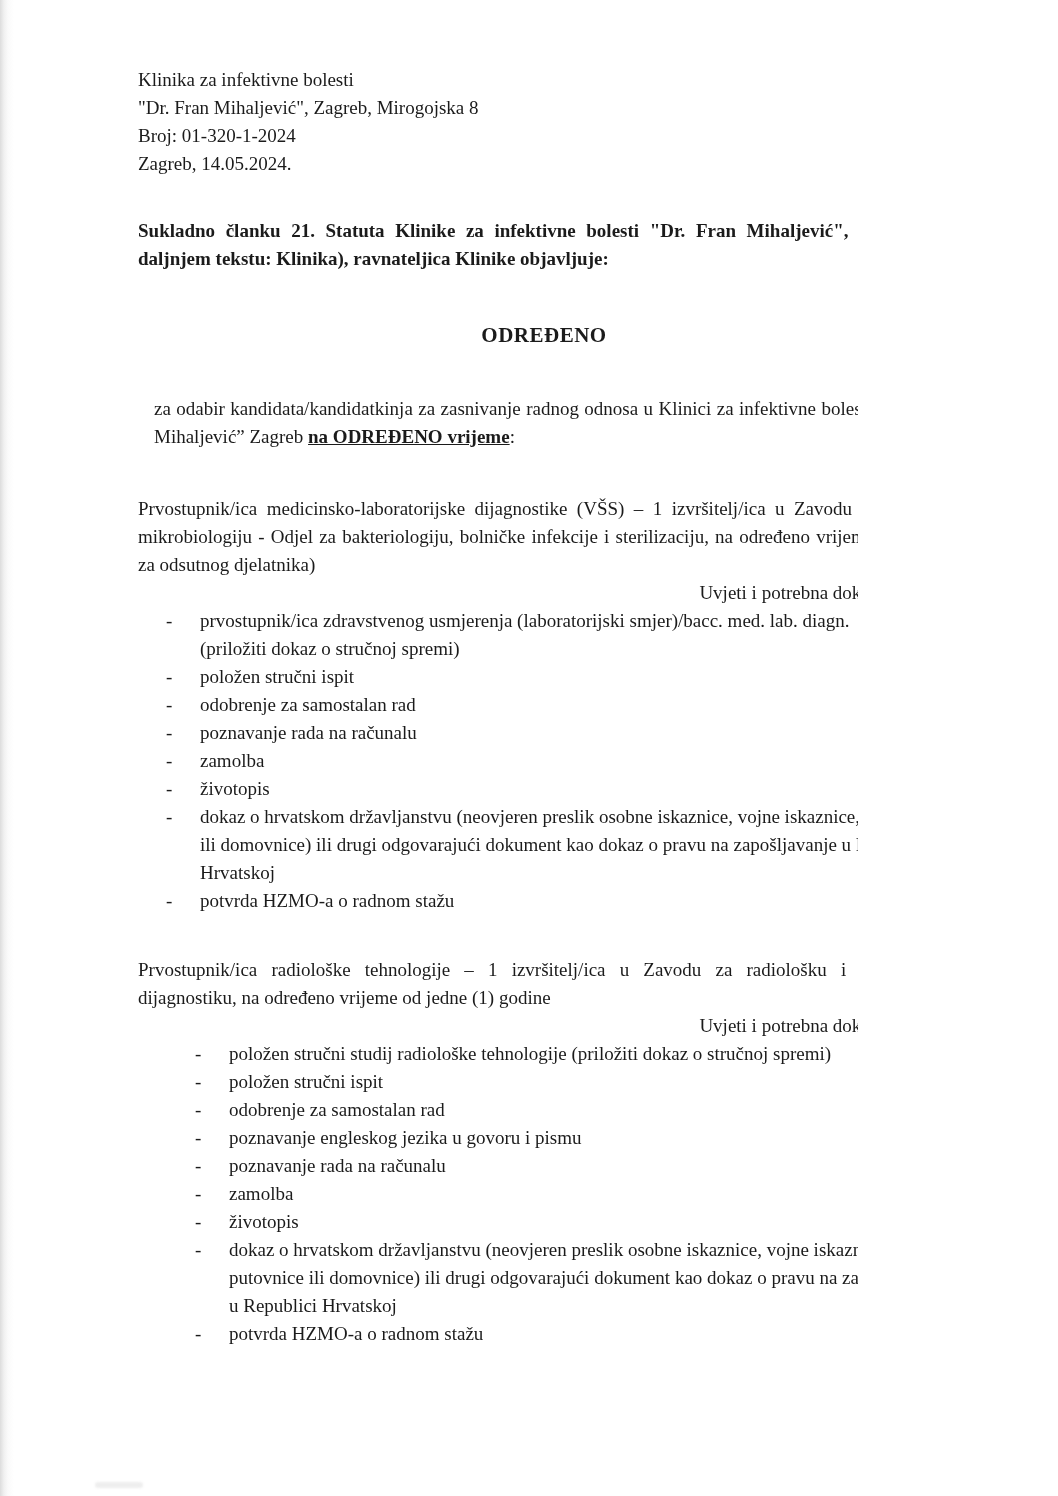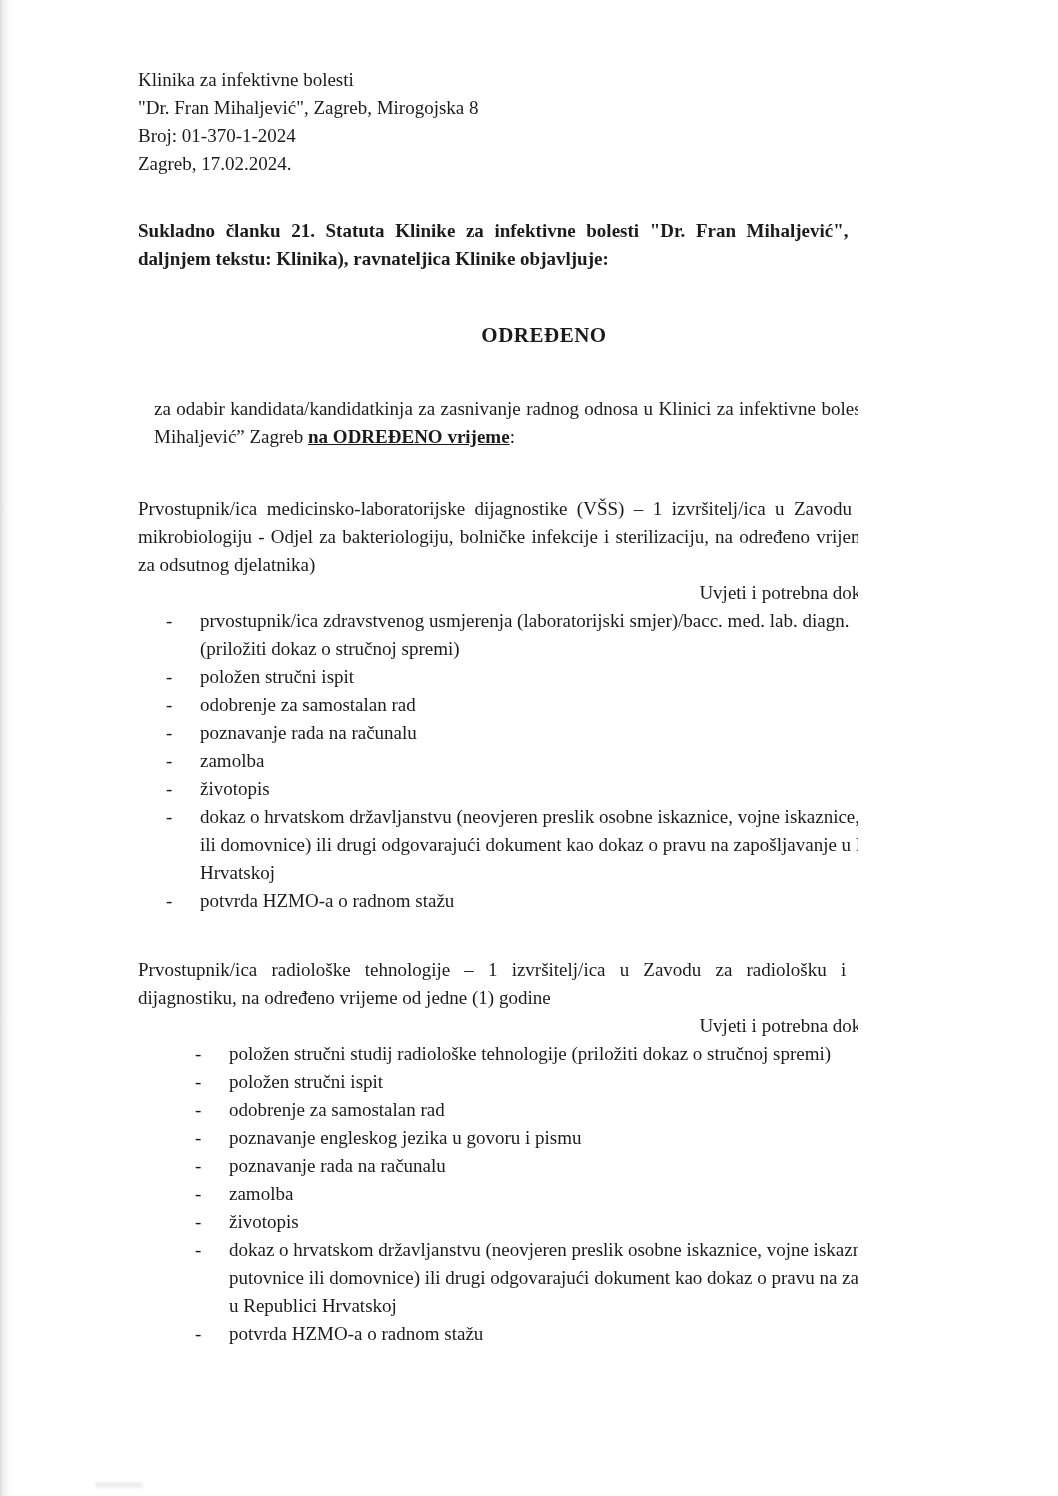--- a/index.html
+++ b/index.html
@@ -100,22 +100,22 @@
 
 <div class="page">
   <div class="scan-edge"></div>
   <div class="scan-smudge"></div>
 
   <div class="content">
 
     <div class="header-block">
       <span class="header-line">Klinika za infektivne bolesti</span>
       <span class="header-line">"Dr. Fran Mihaljević", Zagreb, Mirogojska 8</span>
-      <span class="header-line">Broj: 01-370-1-2024</span>
-      <span class="header-line">Zagreb, 17.02.2024.</span>
+      <span class="header-line">Broj: 01-320-1-2024</span>
+      <span class="header-line">Zagreb, 14.05.2024.</span>
     </div>
 
     <p class="intro">Sukladno članku 21. Statuta Klinike za infektivne bolesti "Dr. Fran Mihaljević", Zagreb, (u daljnjem tekstu: Klinika), ravnateljica Klinike objavljuje:</p>
 
     <p class="doc-title">ODREĐENO</p>
 
     <p class="subject"><span>za odabir kandidata/kandidatkinja za zasnivanje radnog odnosa u Klinici za infektivne bolesti “Dr. Fran Mihaljević” Zagreb </span><span class="emph">na ODREĐENO vrijeme</span><span>:</span></p>
 
     <div class="section section-1">
       <p class="section-heading">Prvostupnik/ica medicinsko-laboratorijske dijagnostike (VŠS) – 1 izvršitelj/ica u Zavodu za kliničku mikrobiologiju - Odjel za bakteriologiju, bolničke infekcije i sterilizaciju, na određeno vrijeme (zamjena za odsutnog djelatnika)</p>

